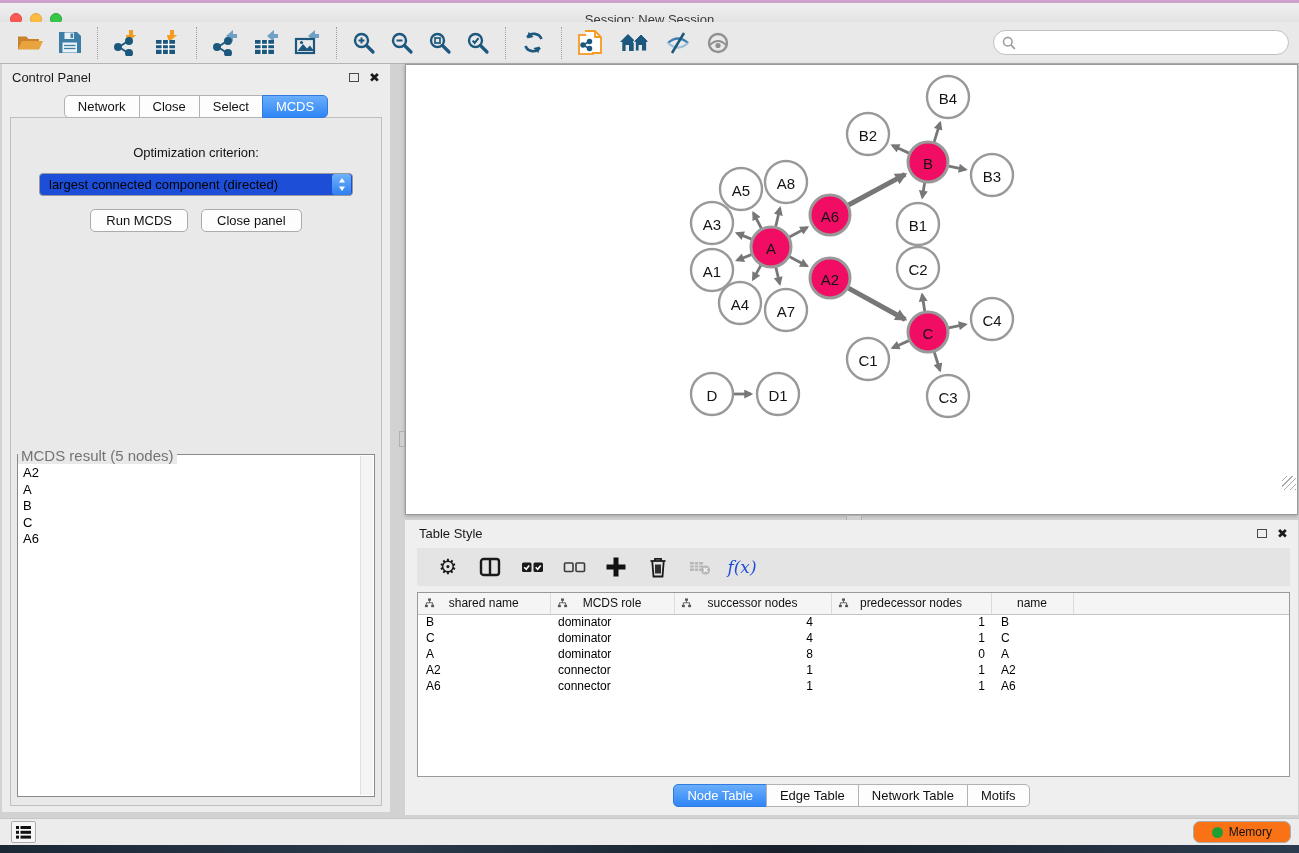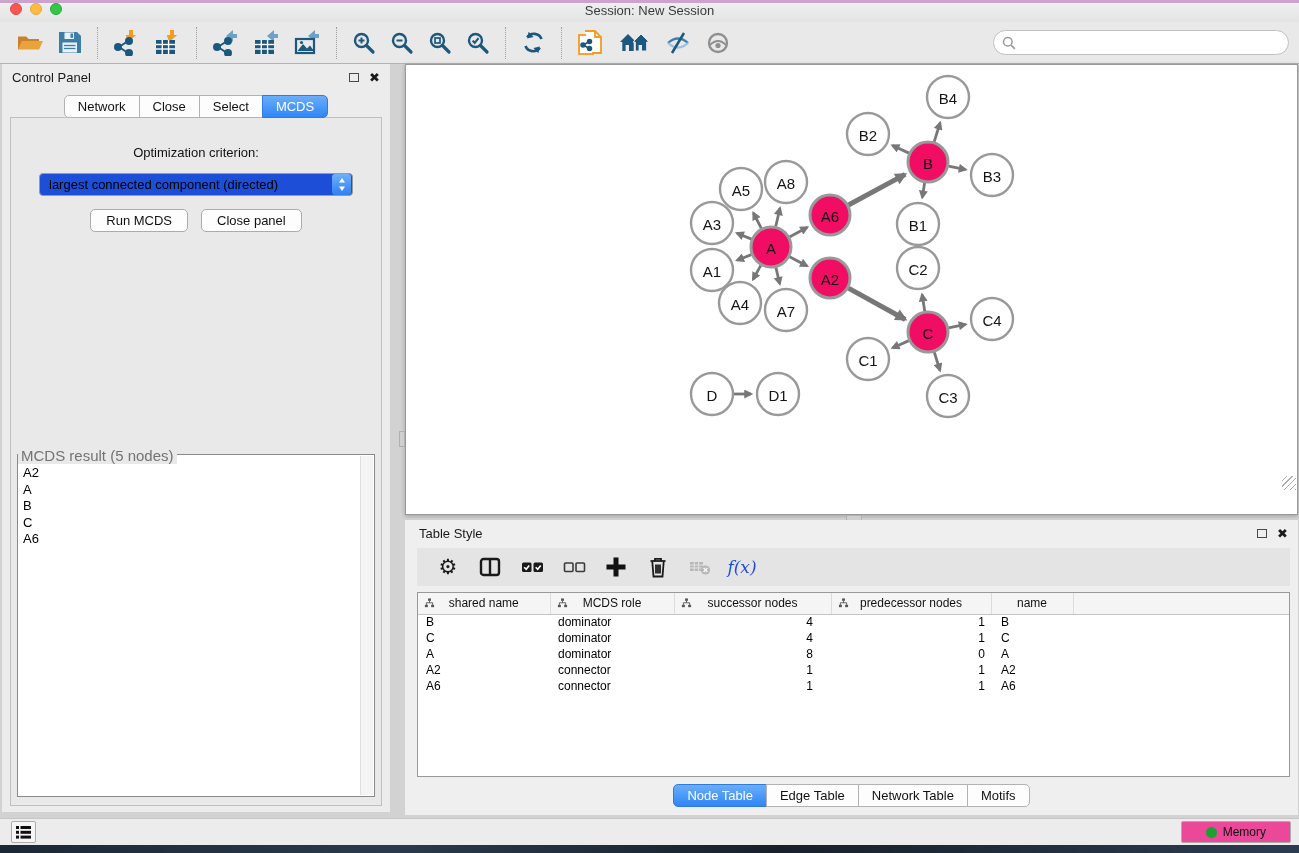--- a/index.html
+++ b/index.html
@@ -5,21 +5,21 @@
   * { margin:0; padding:0; box-sizing:border-box; }
   html,body { width:1299px; height:853px; overflow:hidden; font-family:"Liberation Sans","DejaVu Sans",sans-serif; }
   #app { position:relative; width:1299px; height:853px; background:#D2D2D2; }
 
   
   .top-strip { position:absolute; left:0; top:0; width:100%; height:3px; background:#CDA3CD; z-index:5; }
 
   
   .titlebar { position:absolute; left:0; top:3px; width:100%; height:33px;
     background:linear-gradient(#EFEFEF,#DCDCDC); border-bottom:1px solid #BEBEBE;
-    display:flex; align-items:flex-start; }
+    display:flex; align-items:center; }
   .lights { display:flex; gap:8px; padding-left:10px; }
   .light { width:12px; height:12px; border-radius:50%; }
   .light.red { background:#FC5753; border:1px solid #DF4744; }
   .light.yellow { background:#FDBC40; border:1px solid #DEA940; }
   .light.green { background:#34C748; border:1px solid #2BA83B; }
   .titlebar-title { position:absolute; left:0; right:0; text-align:center; font-size:13px; color:#3A3A3A; }
 
   
   .toolbar { position:absolute; left:0; top:22px; width:100%; height:42px;
     background:#E9E9E9; border-bottom:1px solid #B3B3B3;
@@ -107,22 +107,22 @@
   .node-table td:nth-child(5) { padding-left:10px; }
 
   .bottom-tabs-row { display:flex; justify-content:center; margin-top:7px; }
 
   
   .status-bar { position:absolute; left:0; bottom:8px; width:100%; height:27px; background:#ECECEC;
     border-top:1px solid #C6C6C6; }
   .list-btn { position:absolute; left:11px; top:2px; width:25px; height:22px; background:#F6F6F6;
     border:1px solid #ADADAD; border-radius:2px; cursor:pointer;
     display:flex; align-items:center; justify-content:center; }
-  .memory-btn { position:absolute; right:8px; top:2px; height:22px; background:#ec4899;
-    border:1px solid #ACACAC; border-radius:2px; padding:0 24px; cursor:pointer;
+  .memory-btn { position:absolute; right:8px; top:2px; height:22px; background:#f97316;
+    border:1px solid #ACACAC; border-radius:7px; padding:0 18px; cursor:pointer;
     display:flex; align-items:center; gap:6px; font-size:12px; color:#111;
     font-family:"Liberation Sans",sans-serif; }
   .memory-dot { width:11px; height:11px; border-radius:50%; background:#1F9E33; display:inline-block; }
   .bottom-dark { position:absolute; left:0; bottom:0; width:100%; height:8px;
     background:linear-gradient(90deg,#1B2735,#2A3A4C 30%,#17202B 60%,#2C3C50); }
 </style>
 </head>
 <body>
 
 <div id="app">

